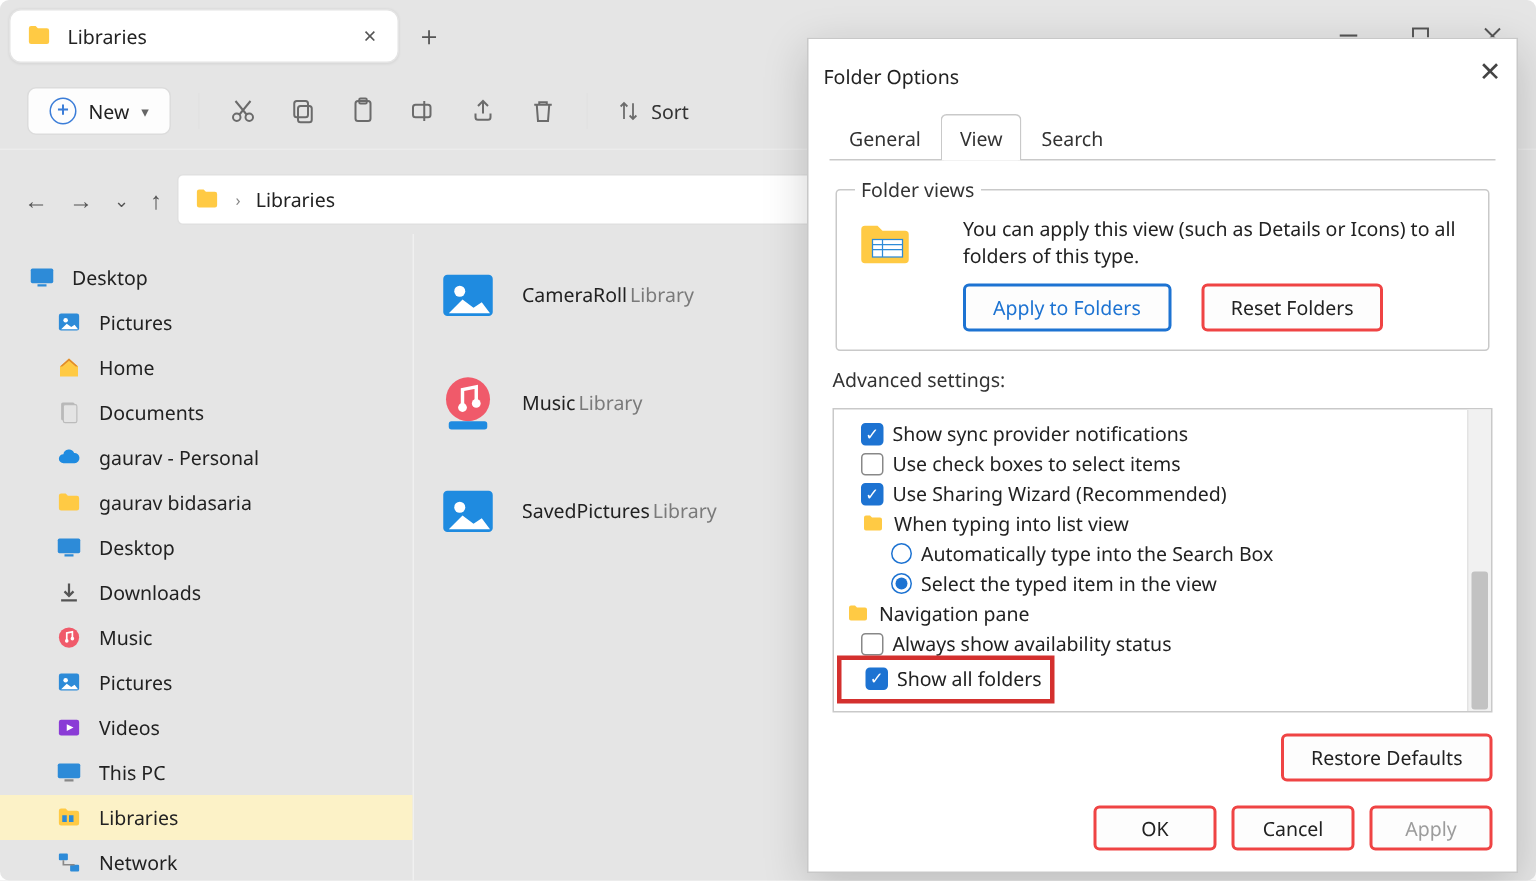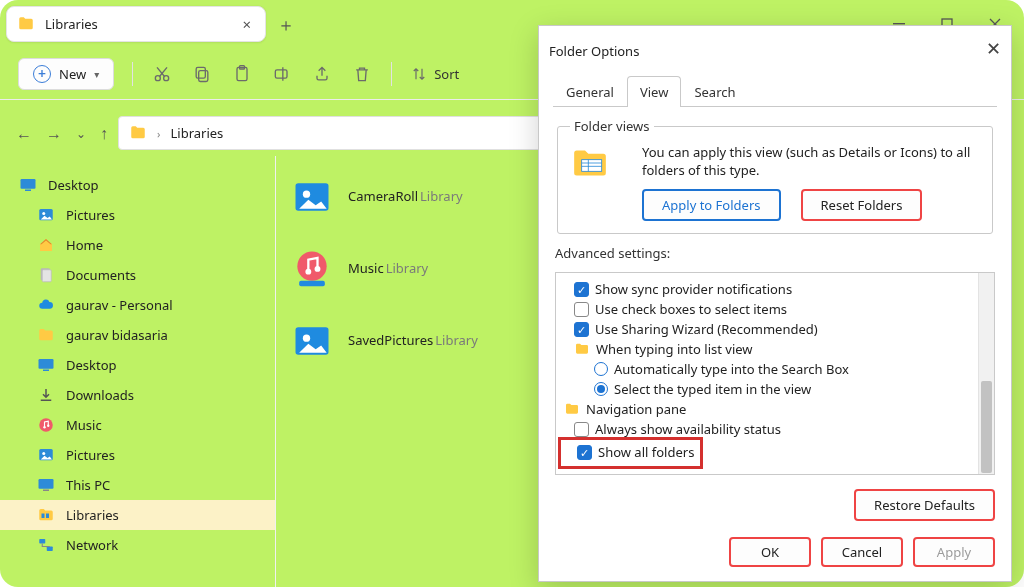--- a/index.html
+++ b/index.html
@@ -1,18 +1,18 @@
 <!DOCTYPE html>
 <html><head>
 <meta charset="utf-8">
 <style>
   * { box-sizing: border-box; font-family: 'Segoe UI', system-ui, sans-serif; }
   body { margin:0; background:#fff; width:1024px; height:587px; overflow:hidden; position:relative; font-size:13px; color:#222;}
   
-  .explorer { position:absolute; inset:0; display:flex; flex-direction:column; background:#bef264; border-radius:18px;}
+  .explorer { position:absolute; inset:0; display:flex; flex-direction:column; background:#e5e5e5; border-radius:6px;}
   .titlebar { display:flex; align-items:center; height:48px; padding:0 6px; gap:6px;}
   .tab { display:flex; align-items:center; gap:10px; background:#fff; border:1px solid #e4e4e4; border-radius:8px; height:36px; padding:0 14px 0 10px; width:260px; box-shadow:0 .5px 2px rgba(0,0,0,.08);}
   .tab .folder-ico { width:18px;height:18px; }
   .tab .close { margin-left:auto; font-size:15px; color:#555;}
   .newtab { width:28px;height:28px; display:flex;align-items:center;justify-content:center;color:#555; font-size:18px; border-radius:6px;}
   .wincontrols { margin-left:auto; display:flex; gap:2px;}
   .wincontrols .wc { width:46px;height:32px; display:flex;align-items:center;justify-content:center;color:#666;}
   .toolbar {display:flex; align-items:center; gap:18px; padding:8px 18px; border-bottom:1px solid #ececec; height:52px;}
   .new-btn {display:flex;align-items:center;gap:8px; border:1px solid #dcdcdc; border-radius:6px; padding:6px 14px; background:#fdfdfd;}
   .new-btn .plus {width:18px;height:18px;border-radius:50%;border:1.5px solid #3b7dd8;display:flex;align-items:center;justify-content:center;color:#3b7dd8;font-size:14px;font-weight:600;}
@@ -261,20 +261,29 @@
               <rect x="3" y="4" width="18" height="15" rx="2" fill="#2d8bd8"></rect>
               <circle cx="9" cy="10" r="2" fill="#fff"></circle>
               <path d="M5 18 l5-5 4 3 3-2 3 4z" fill="#fff"></path>
             </svg>
           </span>
           <span>Pictures</span>
         </div>
       <div class="side-item child">
           <span class="ico">
             <svg width="18" height="18" viewBox="0 0 24 24">
+              <rect x="3" y="5" width="18" height="14" rx="2" fill="#8a3bd6"></rect>
+              <path d="M10 9 l6 3-6 3z" fill="#fff"></path>
+            </svg>
+          </span>
+          <span>Videos</span>
+        </div>
+      <div class="side-item child">
+          <span class="ico">
+            <svg width="18" height="18" viewBox="0 0 24 24">
               <rect x="2" y="4" width="20" height="13" rx="1.5" fill="#2d8bd8"></rect>
               <rect x="8" y="18" width="8" height="2" fill="#888"></rect>
             </svg>
           </span>
           <span>This PC</span>
         </div>
       <div class="side-item child selected">
           <span class="ico">
             <svg width="18" height="18" viewBox="0 0 24 24">
               <path fill="#ffca44" d="M3 6a2 2 0 0 1 2-2h4l2 2h8a2 2 0 0 1 2 2v9a2 2 0 0 1-2 2H5a2 2 0 0 1-2-2V6z"></path>

